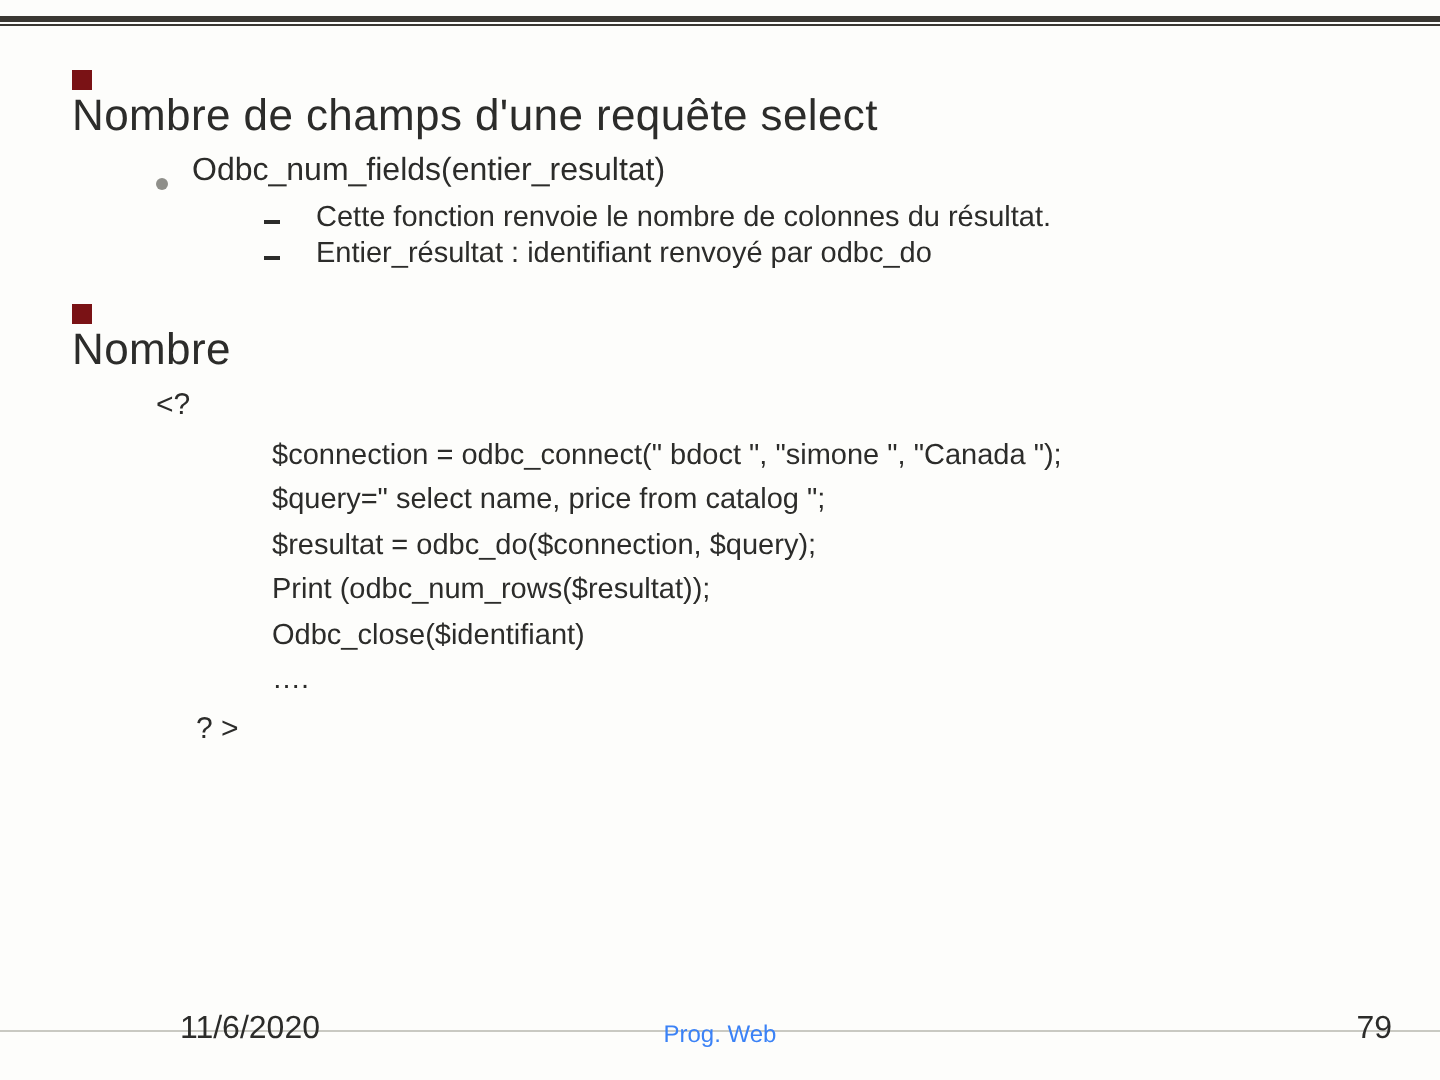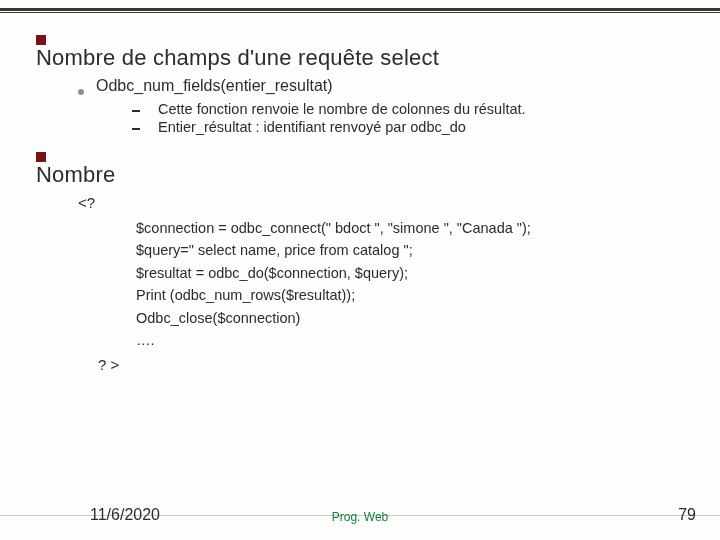--- a/index.html
+++ b/index.html
@@ -45,21 +45,21 @@
     left: 0; right: 0; bottom: 12px;
     height: 24px;
   }
   .footline {
     position: absolute;
     left: 0; right: 0; bottom: 24px;
     height: 1px;
     background: #c9c9c2;
   }
   .fdate { position: absolute; left: 90px; bottom: 4px; font-size: 16px; color: #2c2c2a; }
-  .fcenter { position: absolute; left: 0; right: 0; bottom: 4px; text-align: center; font-size: 12px; color: #15803d; }
+  .fcenter { position: absolute; left: 0; right: 0; bottom: 4px; text-align: center; font-size: 12px; color: #3b82f6; }
   .fnum { position: absolute; right: 24px; bottom: 4px; font-size: 16px; color: #2c2c2a; }
 </style>
 </head>
 <body>
 
 <div class="topbar"></div>
 
 <div class="content">
 
   <div class="b1">
@@ -86,21 +86,21 @@
     <div class="h1">Nombre</div>
   </div>
 
   <div class="open">&lt;?</div>
 
   <div class="code">
     <div>$connection = odbc_connect(" bdoct ", "simone ", "Canada ");</div>
     <div>$query=" select name, price from catalog ";</div>
     <div>$resultat = odbc_do($connection, $query);</div>
     <div>Print (odbc_num_rows($resultat));</div>
-    <div>Odbc_close($connection)</div>
+    <div>Odbc_close($identifiant)</div>
     <div>….</div>
   </div>
 
   <div class="close">? &gt;</div>
 
 </div>
 
 <div class="footline"></div>
 <div class="footer">
   <div class="fdate">11/6/2020</div>

